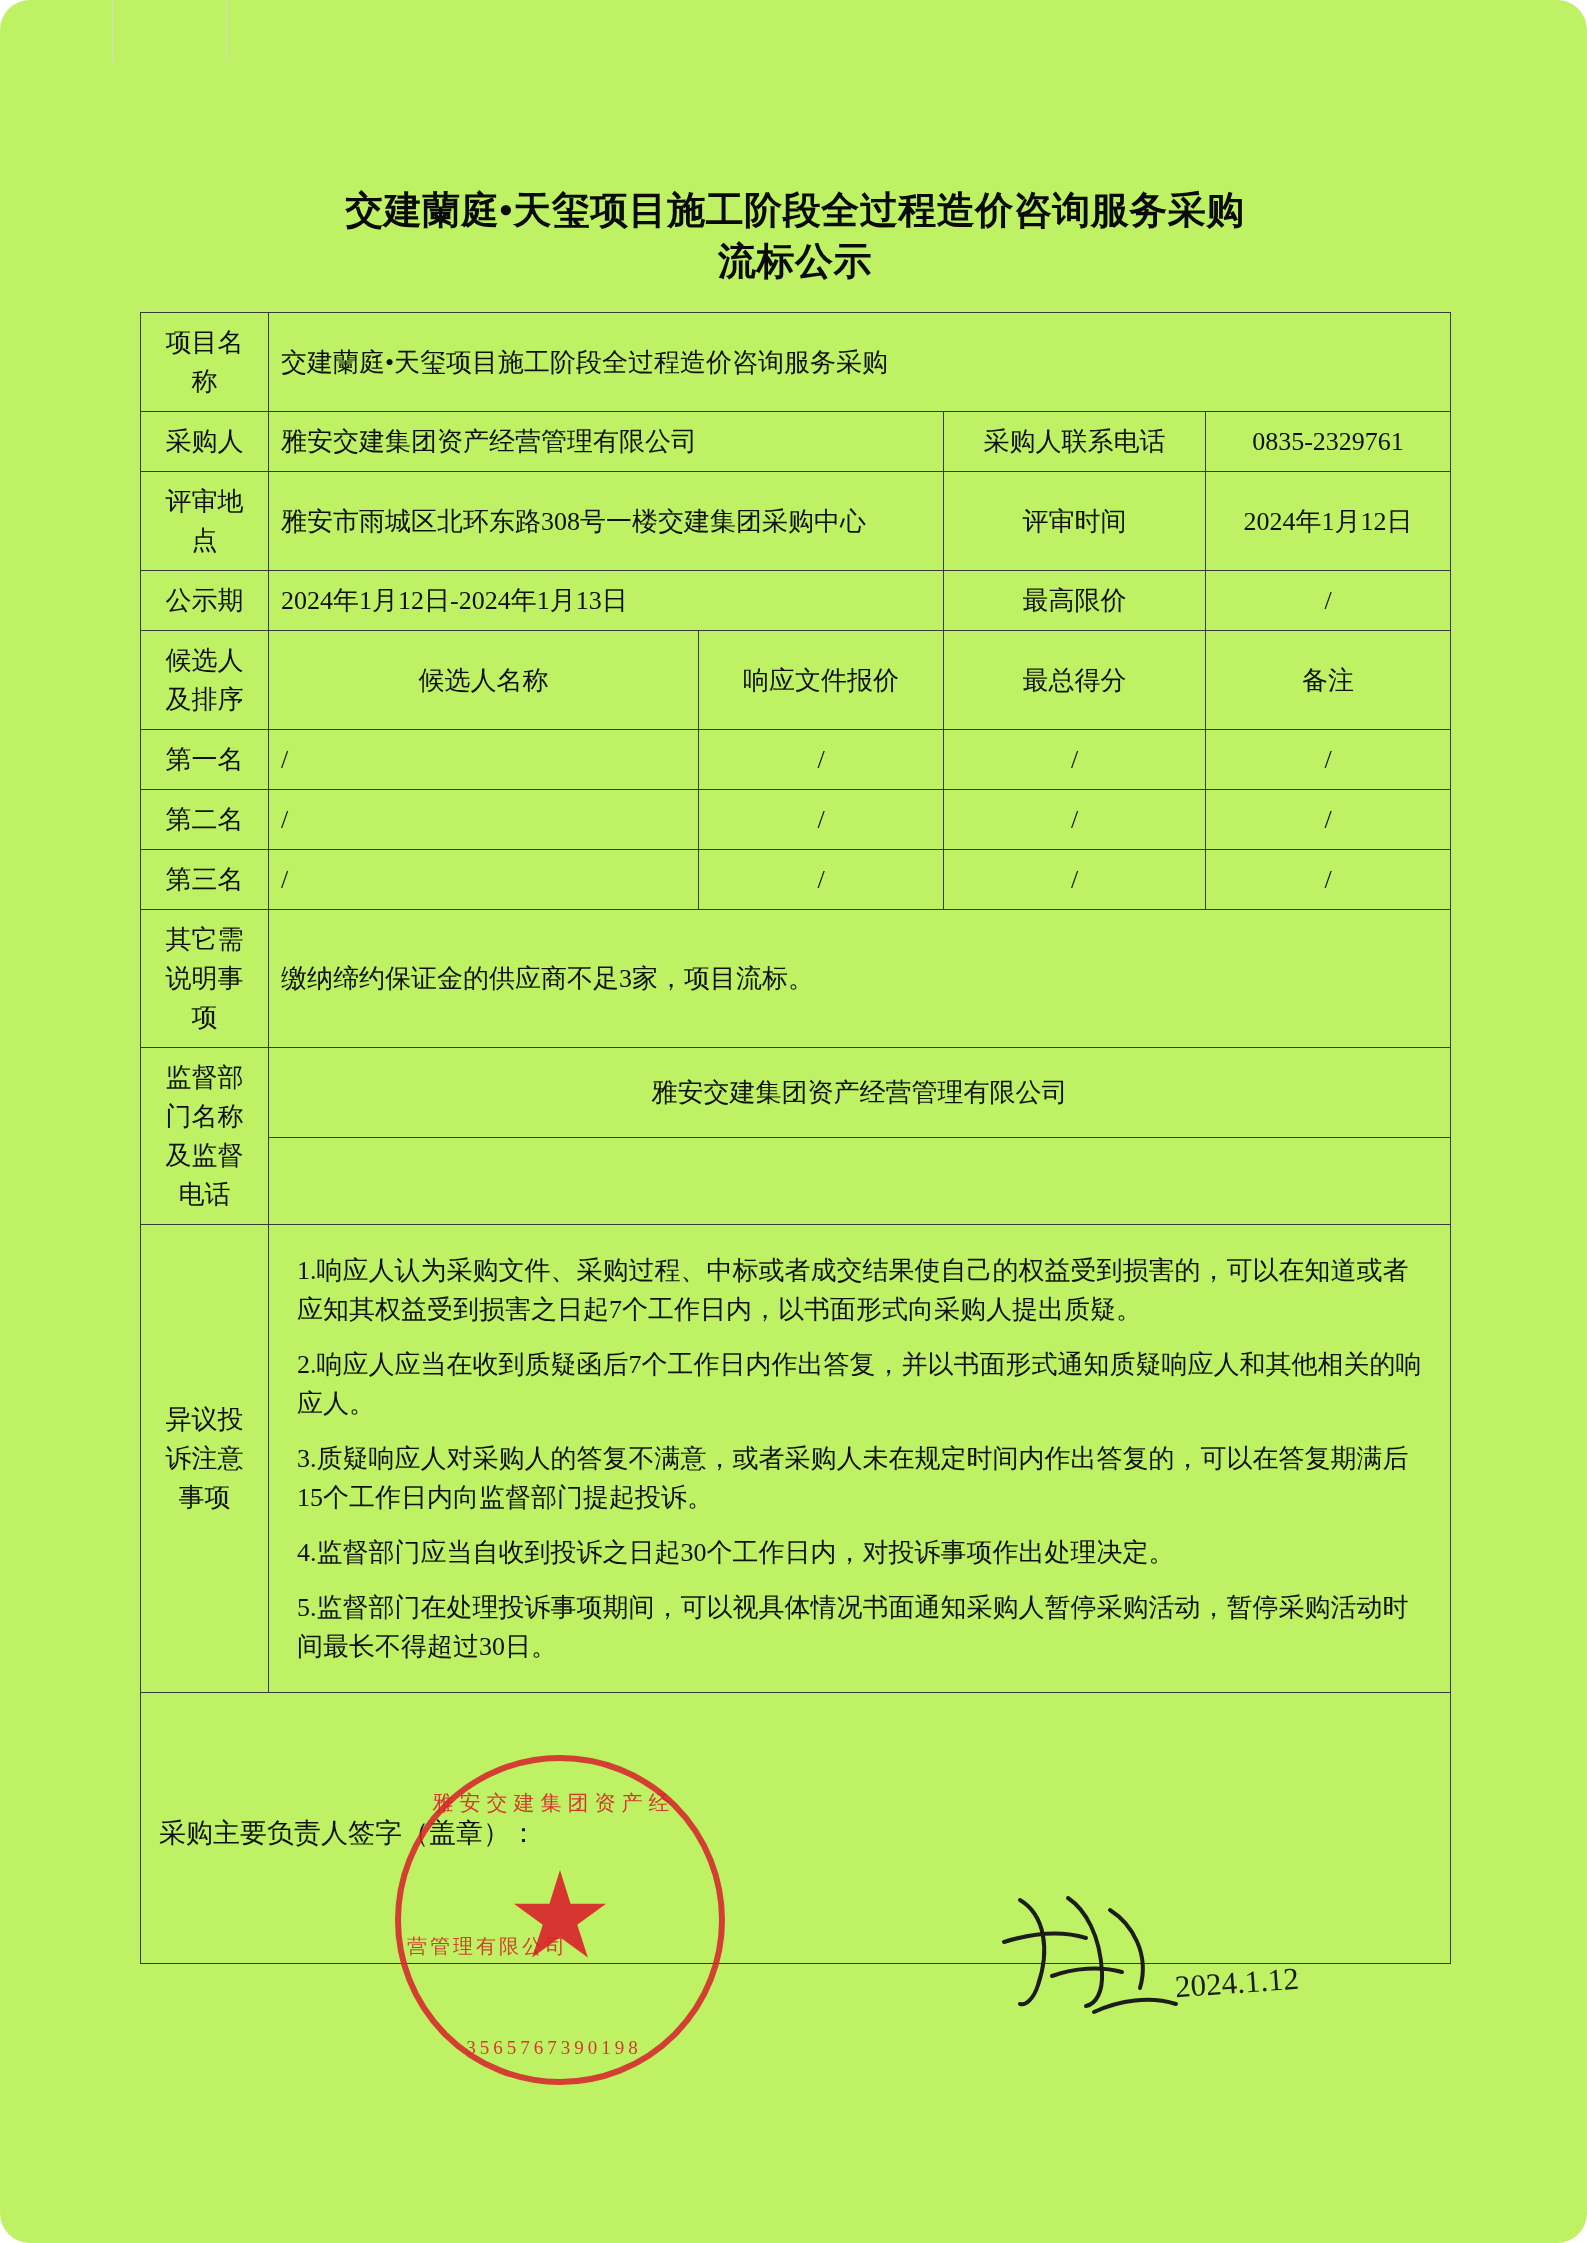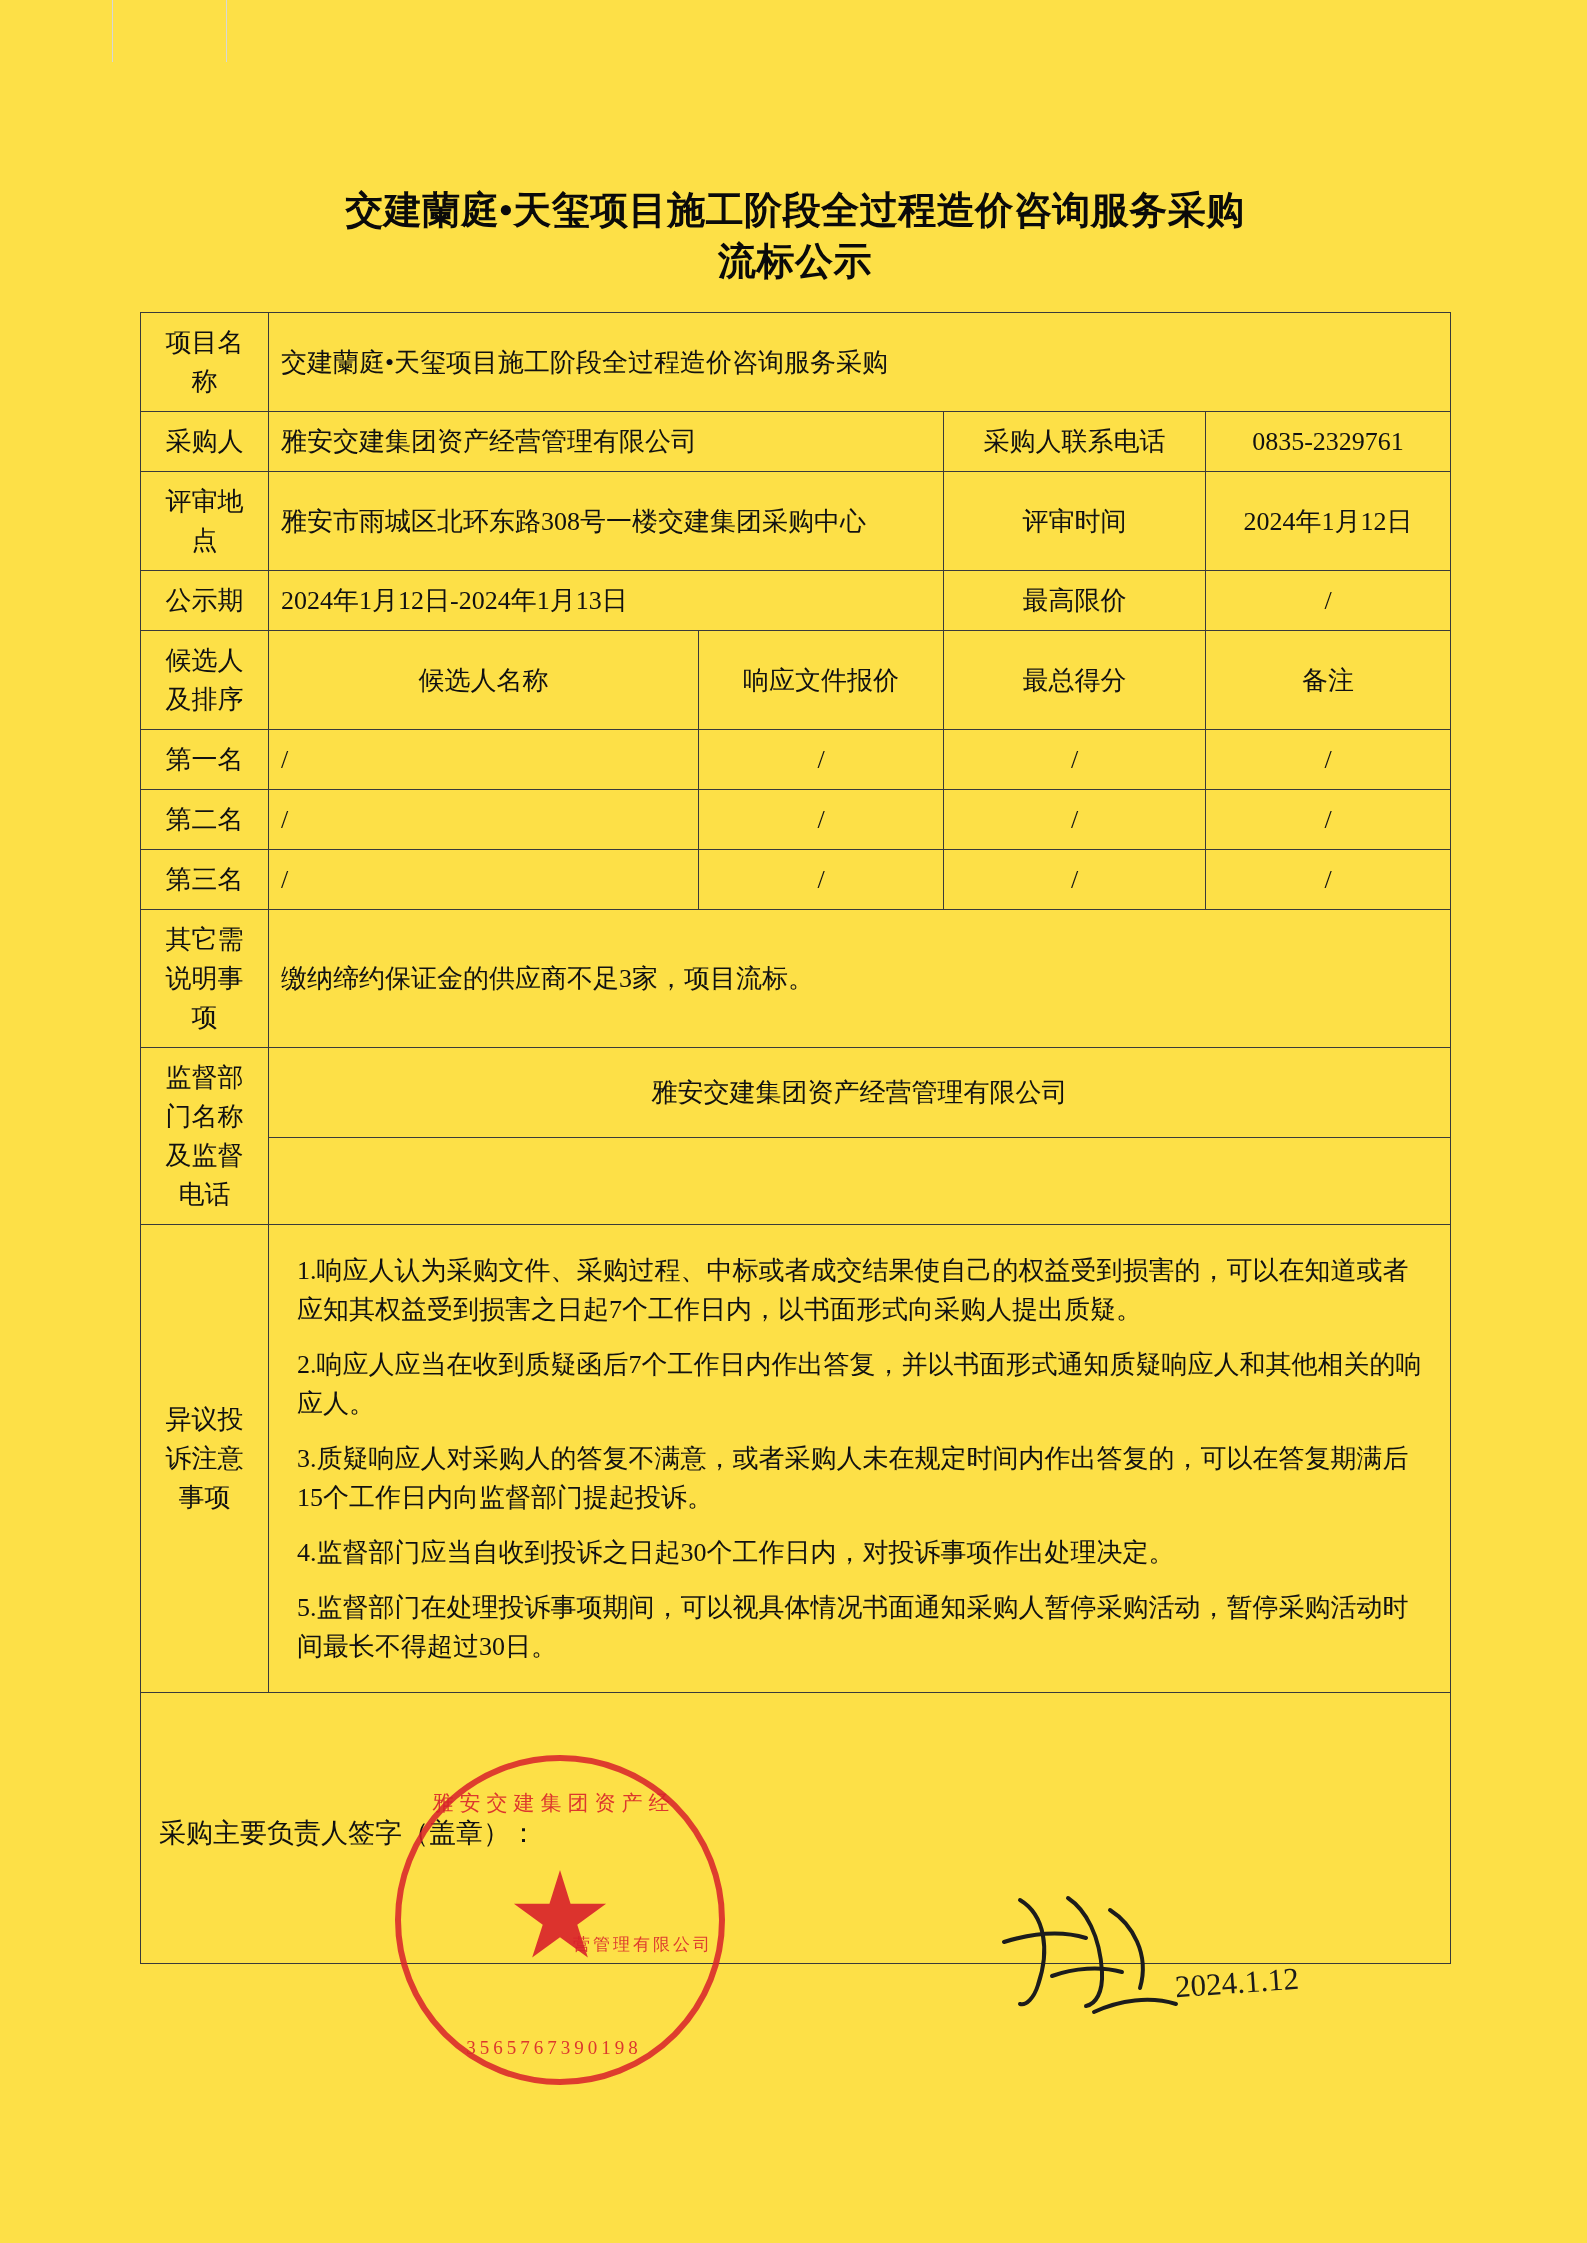--- a/index.html
+++ b/index.html
@@ -13,21 +13,22 @@
     font-family: "Liberation Serif", "DejaVu Serif", serif;
     color: #111111;
     position: relative;
     overflow: hidden;
   }
   .page {
     position: absolute;
     left: 0; top: 0;
     width: 1587px;
     height: 2243px;
-    background: #fde047;
+    background: #bef264;
+    border-radius: 30px;
   }
   .doc-title {
     position: absolute;
     left: 140px;
     top: 185px;
     width: 1310px;
     text-align: center;
     font-size: 38px;
     font-weight: bold;
     line-height: 1.35;
@@ -119,26 +120,26 @@
     text-align: center;
     color: #d8202a;
     font-size: 21px;
     letter-spacing: 6px;
     opacity: 0.88;
   }
   .stamp .arc-top { top: 34px; }
   .stamp .arc-bottom { bottom: 26px; font-size: 19px; letter-spacing: 4px; }
   .stamp .mid-text {
     position: absolute;
-    left: 0;
+    left: 12px;
     top: 178px;
     width: 318px;
-    text-align: right;
+    text-align: left;
     color: #d8202a;
-    font-size: 17px;
+    font-size: 20px;
     letter-spacing: 3px;
     opacity: 0.85;
   }
   
   .signature {
     position: absolute;
     left: 990px;
     top: 1880px;
     width: 330px;
     height: 150px;

